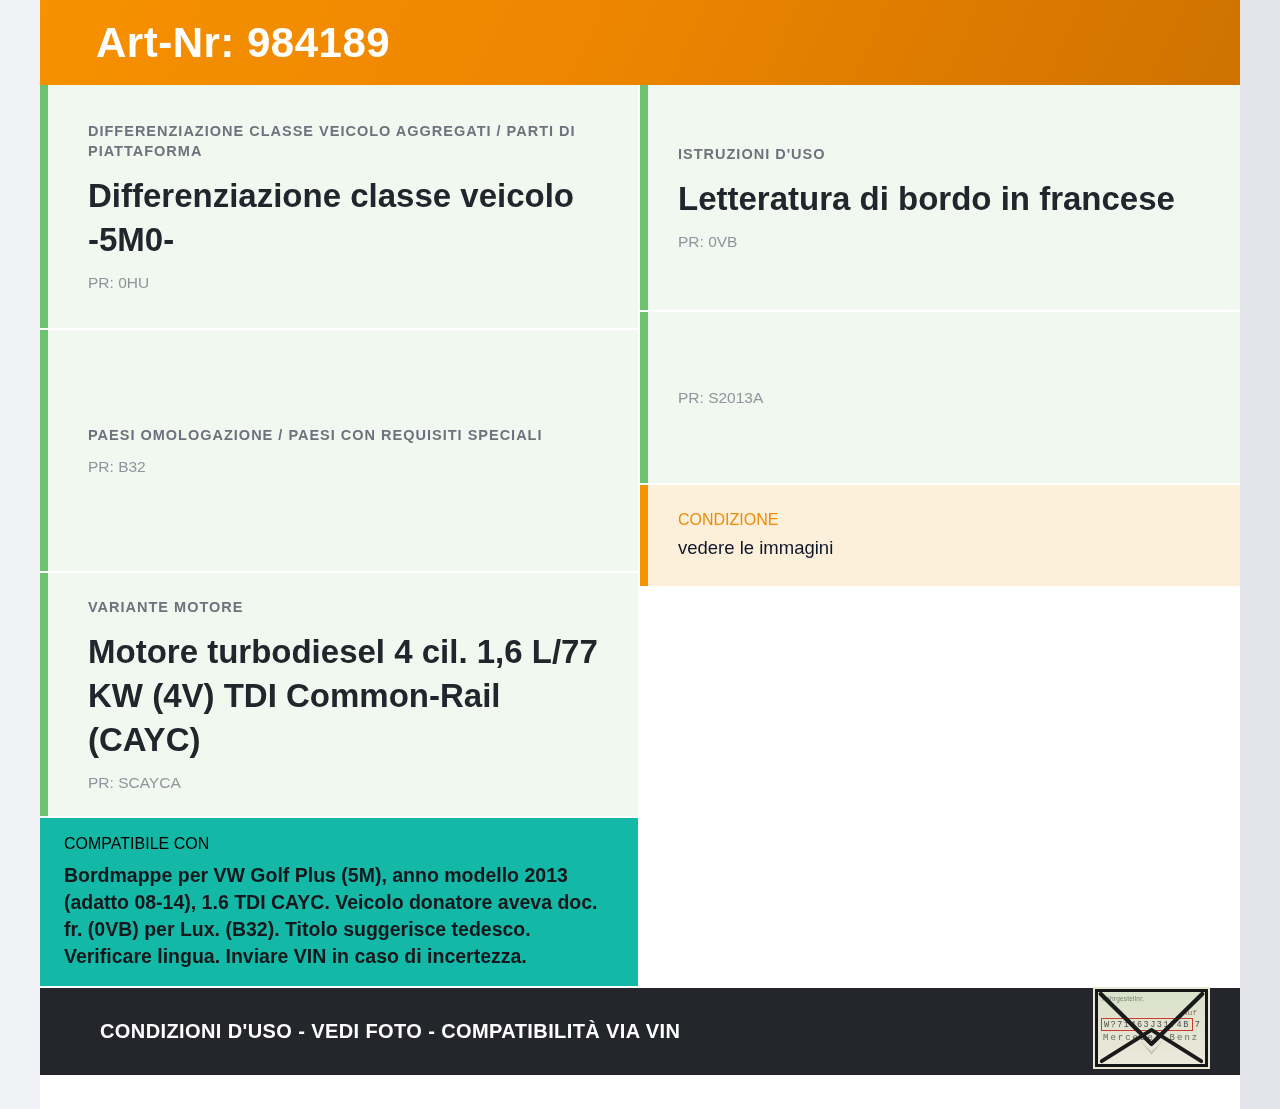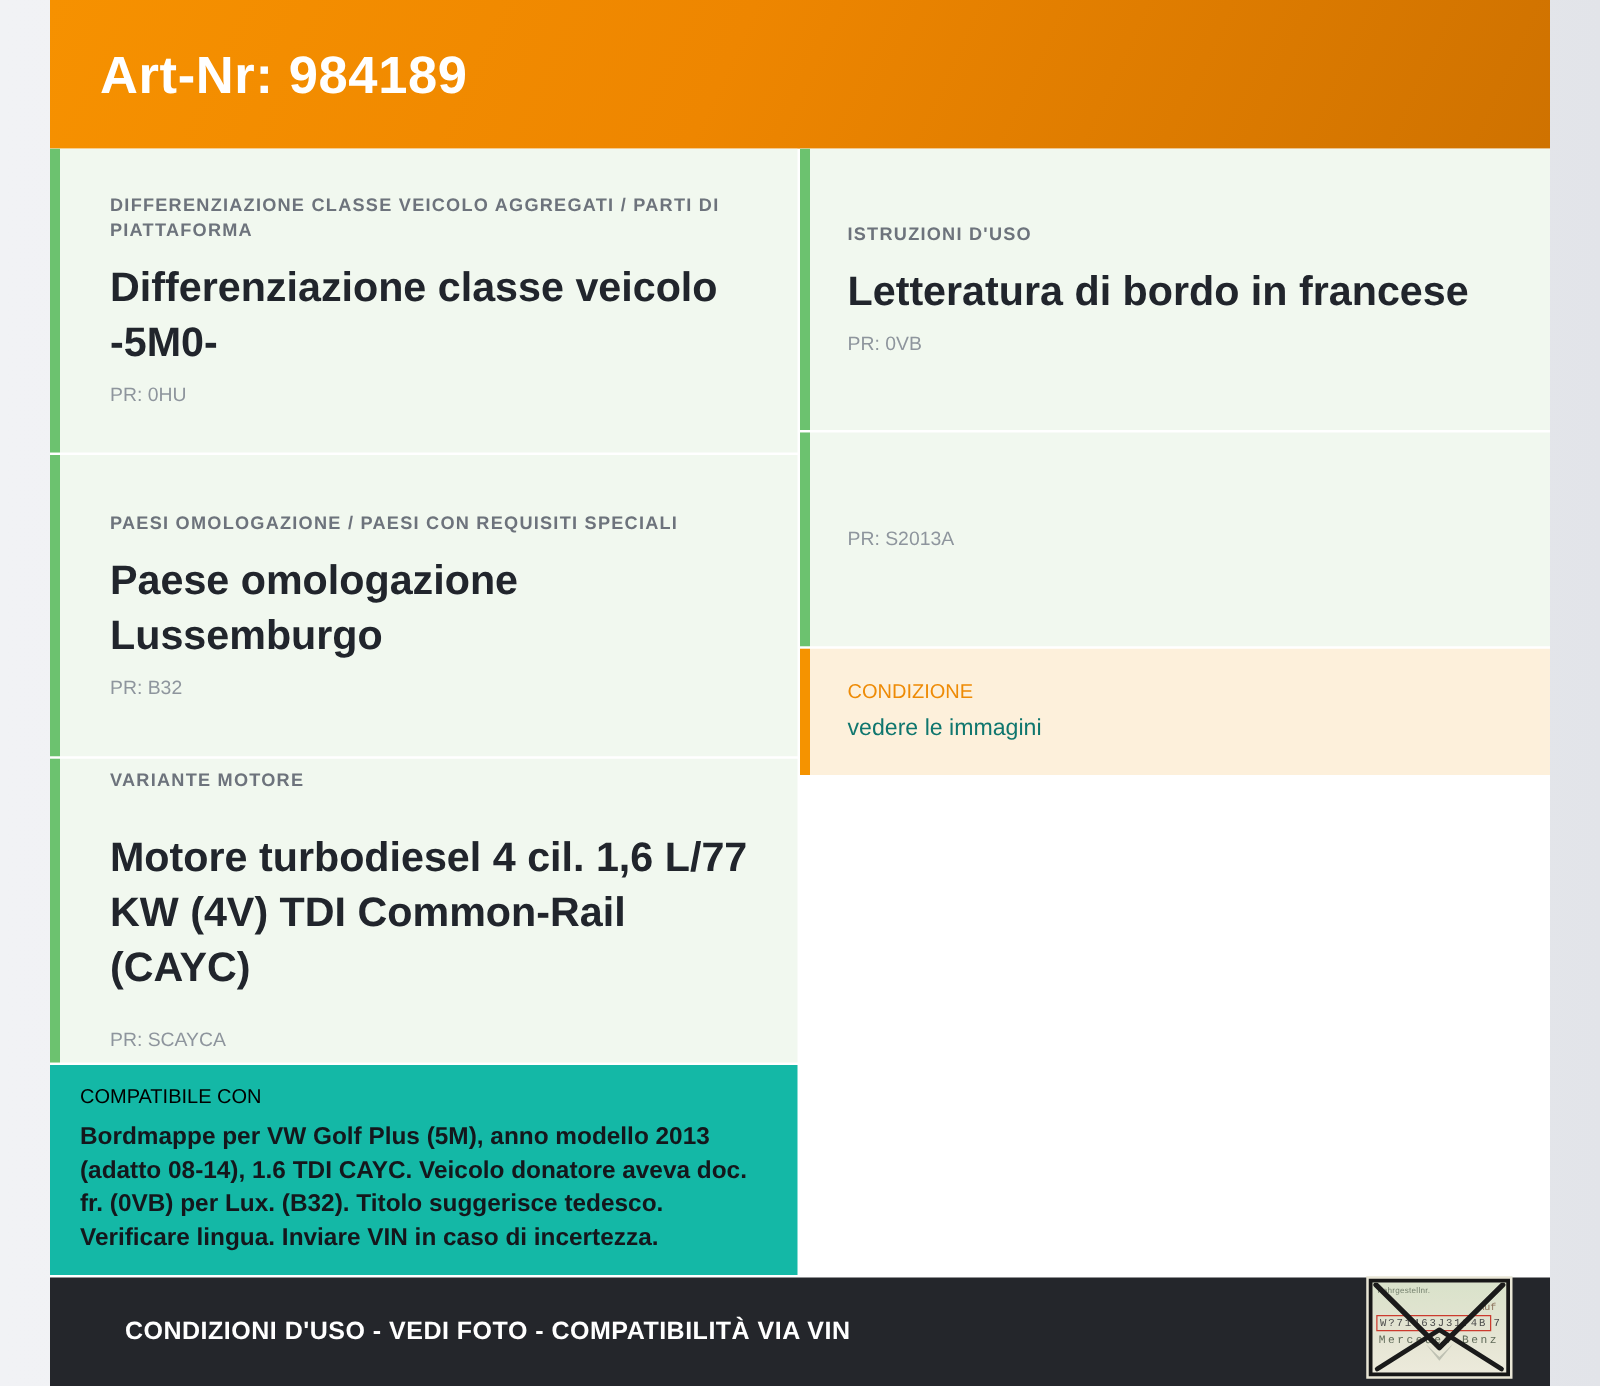--- a/index.html
+++ b/index.html
@@ -11,24 +11,24 @@
     overflow:hidden;
   }
   .page {
     position:relative;
     width:1200px; height:1109px;
     margin:0 auto;
     background:#ffffff;
   }
   
   .hdr {
-    height:119px;
+    height:85px;
     background:linear-gradient(115deg,#f69100 0%, #ee8600 45%, #cf7200 100%);
     display:flex; align-items:center;
-    padding-left:40px;
+    padding-left:56px;
   }
   .hdr h1 {
     color:#ffffff; font-size:42px; font-weight:800; letter-spacing:0.5px;
   }
   
   .cols { display:flex; gap:2px; margin-top:0; background:#fff; }
   .col { display:flex; flex-direction:column; gap:2px; }
   .col-left  { width:598px; }
   .col-right { width:600px; }
   .card {
@@ -41,40 +41,40 @@
   .card .label {
     font-size:14.5px; font-weight:700; color:#6d737c;
     letter-spacing:1px; line-height:1.38; text-transform:uppercase;
     margin-bottom:13px;
   }
   .card .title {
     font-size:33px; font-weight:700; color:#21252c; line-height:1.33;
     margin-bottom:12px;
   }
   .card .pr { font-size:15.5px; color:#8e959d; }
-  .h-l1{height:243px;} .h-l2{height:241px;} .h-l3{height:243px;gap:16px;}
+  .h-l1{height:243px;} .h-l2{height:241px;} .h-l3{height:243px;}
   .h-r1{height:225px;} .h-r2{height:171px;}
   .card--plain {
     background:#14b8a6; border-left:none;
     height:168px;
     padding:0 28px 0 24px;
     display:flex; flex-direction:column; justify-content:center;
   }
   .card--plain .label { margin-bottom:9px; }
   .card--plain .body {
     font-size:19.5px; font-weight:700; color:#14171c; line-height:27px;
   }
   .card--cond {
     background:#fdf0db; border-left:8px solid #f59300;
     height:101px;
     padding:0 30px 1px 30px;
     display:flex; flex-direction:column; justify-content:center;
   }
   .card--cond .label { color:#ee8b06; margin-bottom:8px; }
-  .card--cond .body { font-size:18.5px; color:#0f766e; }
+  .card--cond .body { font-size:18.5px; color:#0f172a; }
   .spacer { flex:1; background:#ffffff; }
   
   .ftr {
     position:relative;
     margin-top:2px; height:87px;
     background:#24262b;
     display:flex; align-items:center;
     padding-left:60px;
   }
   .ftr .txt {
@@ -135,21 +135,20 @@
   <div class="cols">
 
     <div class="col col-left">
       <div class="card h-l1">
         <div class="label">DIFFERENZIAZIONE CLASSE VEICOLO AGGREGATI / PARTI DI PIATTAFORMA</div>
         <div class="title">Differenziazione classe veicolo -5M0-</div>
         <div class="pr">PR: 0HU</div>
       </div>
       <div class="card h-l2">
         <div class="label">PAESI OMOLOGAZIONE / PAESI CON REQUISITI SPECIALI</div>
-        <div class="title">Paese omologazione Lussemburgo</div>
         <div class="pr">PR: B32</div>
       </div>
       <div class="card h-l3">
         <div class="label">VARIANTE MOTORE</div>
         <div class="title">Motore turbodiesel 4 cil. 1,6 L/77 KW (4V) TDI Common-Rail (CAYC)</div>
         <div class="pr">PR: SCAYCA</div>
       </div>
       <div class="card--plain">
         <div class="label">COMPATIBILE CON</div>
         <div class="body">Bordmappe per VW Golf Plus (5M), anno modello 2013 (adatto 08-14), 1.6 TDI CAYC. Veicolo donatore aveva doc. fr. (0VB) per Lux. (B32). Titolo suggerisce tedesco. Verificare lingua. Inviare VIN in caso di incertezza.</div>

